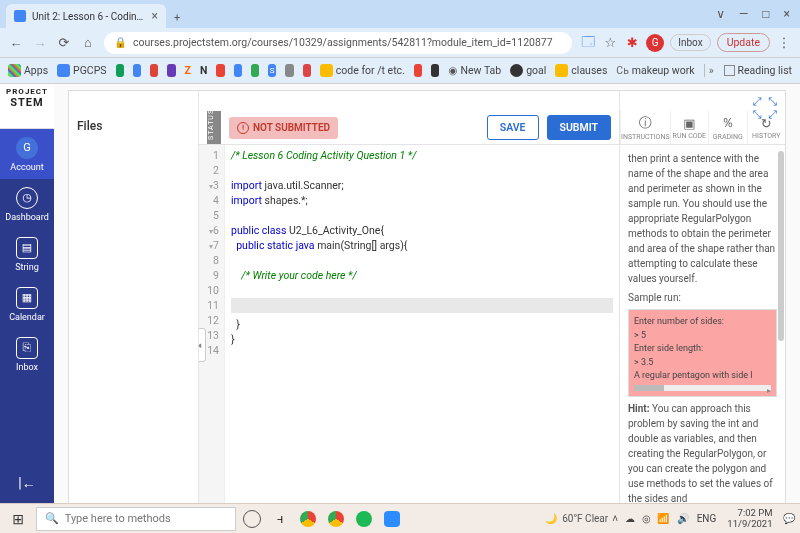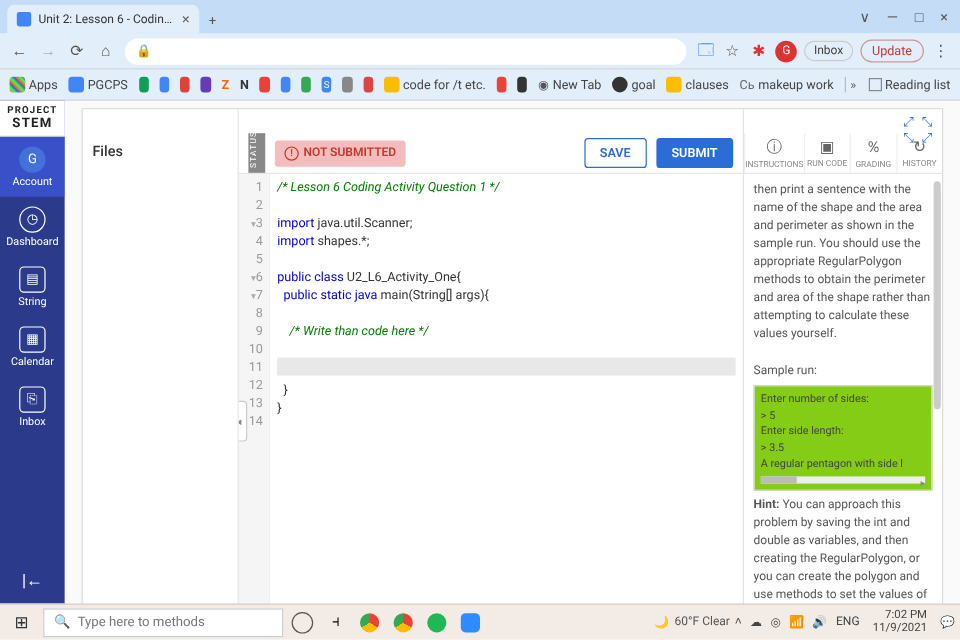--- a/index.html
+++ b/index.html
@@ -22,21 +22,21 @@
   .badge-g { width:18px; height:18px; border-radius:50%; background:#d33; color:#fff; display:flex; align-items:center; justify-content:center; font-size:10px;}
   .update-btn { color:#c33; border:1px solid #c99; border-radius:10px; padding:2px 9px; font-size:10.5px; }
   .bookmarks { height: 26px; background: #e3eefb; display: flex; align-items: center; padding: 0 8px; gap: 9px; font-size: 10.5px; color: #444; border-bottom: 1px solid #cfcfcf;}
   .bm-item { display:flex; align-items:center; gap:3px; white-space:nowrap; }
   .bm-ico { width:13px; height:13px; border-radius:3px; display:inline-block; }
   .bm-right { margin-left:auto; display:flex; gap:6px;}
 
   
   .page { display: flex; height: calc(533px - 28px - 30px - 26px - 30px); }
   .sidebar { width: 54px; background: #2b3a8b; display: flex; flex-direction: column; }
-  .stem-logo { height: 30px; background:#fff; color:#222; font-size:8px; text-align:center; padding:3px 0; font-weight:700; border-bottom:1px solid #ddd;}
+  .stem-logo { height: 45px; background:#fff; color:#222; font-size:8px; text-align:center; padding:3px 0; font-weight:700; border-bottom:1px solid #ddd;}
   .stem-logo .l1 { display:block; letter-spacing:1px; }
   .stem-logo .l2 { display:block; font-size:11px; letter-spacing:1px;}
   .sb-item { height: 50px; display:flex; flex-direction:column; align-items:center; justify-content:center; gap:3px; color:#fff; font-size:9px; }
   .sb-item.active { background: #3950c8; }
   .sb-ico { width:22px; height:22px; border:1.5px solid #fff; border-radius:50%; display:flex; align-items:center; justify-content:center; font-size:11px;}
   .sb-ico.sq { border-radius:4px; }
   .sb-avatar { background:#4470d9; border:0; }
   .sb-spacer { flex:1; }
   .sb-collapse { height:40px; display:flex; align-items:center; justify-content:center; color:#fff; font-size:14px;}
 
@@ -69,21 +69,21 @@
   .c-key { color: #0000cc; }
   .c-cursor-line { background:#e8e8e8; display:inline-block; width:100%; height:15px;}
   .collapse-handle { position:absolute; left:-7px; top:50%; width:14px; height:34px; background:#fff; border:1px solid #ccc; border-radius:3px; display:flex; align-items:center; justify-content:center; font-size:9px; color:#888;}
 
   .right-pane { width: 165px; display:flex; flex-direction:column; font-size:10px; color:#555; }
   .rp-tabs { height:34px; display:flex; border-bottom:1px solid #e4e4e4; margin-top:20px;}
   .rp-tab { flex:1; display:flex; flex-direction:column; align-items:center; justify-content:center; gap:1px; font-size:7px; color:#888; border-left:1px solid #eee;}
   .rp-tab-ico { font-size:13px; color:#666;}
   .rp-body { flex:1; padding:6px 8px; overflow:hidden; line-height:1.5; position:relative;}
   .rp-scroll { position:absolute; right:1px; top:6px; width:6px; height:190px; background:#ccc; border-radius:3px;}
-  .sample-box { background:#84cc16; border:1px solid #ddd; padding:5px; font-family:Consolas,monospace; font-size:9px; color:#444; margin:4px 0; white-space:pre; overflow:hidden; position:relative;}
+  .sample-box { background:#fca5a5; border:1px solid #ddd; padding:5px; font-family:Consolas,monospace; font-size:9px; color:#444; margin:4px 0; white-space:pre; overflow:hidden; position:relative;}
   .sample-sb { height:6px; background:#eee; margin-top:2px; position:relative;}
   .sample-sb-thumb { position:absolute; left:0; width:30px; height:6px; background:#bbb;}
   .sample-sb-arrow { position:absolute; right:0; font-size:8px; color:#888;}
 
   
   .taskbar { position:absolute; bottom:0; left:0; right:0; height:30px; background:#f2ebe6; border-top:1px solid #d8cdc4; display:flex; align-items:center; padding:0 4px; gap:4px;}
   .tb-start { width:28px; height:28px; display:flex; align-items:center; justify-content:center; font-size:14px; color:#333;}
   .tb-search { display:flex; align-items:center; gap:6px; background:#fff; border:1px solid #ccc; height:24px; width:200px; padding:0 8px; color:#777; font-size:11px;}
   .tb-ico { width:24px; height:24px; display:flex; align-items:center; justify-content:center; font-size:13px;}
   .tb-circ { width:18px; height:18px; border:1.5px solid #555; border-radius:50%;}
@@ -111,20 +111,21 @@
   </div>
 </div>
 
 <div class="addr-bar">
   <span class="nav-ico">←</span>
   <span class="nav-ico" style="opacity:.4">→</span>
   <span class="nav-ico">⟳</span>
   <span class="nav-ico">⌂</span>
   <div class="url-box">
     <span class="lock">🔒</span>
+    <span>courses.projectstem.org/courses/10329/assignments/542811?module_item_id=1120877</span>
   </div>
   <div class="addr-right">
     <span class="nav-ico" style="color:#4285f4">🗔</span>
     <span class="nav-ico">☆</span>
     <span class="nav-ico" style="color:#d33">✱</span>
     <span class="badge-g">G</span>
     <span class="chip">
         <span>Inbox</span>
       </span>
     <span class="update-btn">Update</span>
@@ -253,21 +254,21 @@
             <div>14</div>
           </div>
           <div class="code"><span class="c-com">/* Lesson 6 Coding Activity Question 1 */</span>
  
 <span class="c-key">import</span><span> java.util.Scanner;</span>
 <span class="c-key">import</span><span> shapes.*;</span>
  
 <span class="c-key">public class</span><span> U2_L6_Activity_One{</span>
 <span class="c-key">  public static java</span><span> main(String[] args){</span>
  
-<span class="c-com">    /* Write than code here */</span>
+<span class="c-com">    /* Write your code here */</span>
  
 <span class="c-cursor-line"></span>
 <span>  }</span>
 <span>}</span>
 </div>
         </div>
       </div>
 
       <div class="right-pane">
         <div class="rp-tabs">
@@ -284,21 +285,21 @@
               <span>GRADING</span>
             </div>
           <div class="rp-tab">
               <span class="rp-tab-ico">↻</span>
               <span>HISTORY</span>
             </div>
         </div>
         <div class="rp-body">
           <div class="rp-scroll"></div>
           <div>then print a sentence with the name of the shape and the area and perimeter as shown in the sample run. You should use the appropriate RegularPolygon methods to obtain the perimeter and area of the shape rather than attempting to calculate these values yourself.</div>
-          <div style="margin-top:16px">Sample run:</div>
+          <div style="margin-top:4px">Sample run:</div>
           <div class="sample-box"><span>Enter number of sides:
 &gt; 5
 Enter side length:
 &gt; 3.5
 A regular pentagon with side l</span><div class="sample-sb"><div class="sample-sb-thumb"></div><span class="sample-sb-arrow">▸</span></div></div>
           <div><b>Hint:</b><span> You can approach this problem by saving the int and double as variables, and then creating the RegularPolygon, or you can create the polygon and use methods to set the values of the sides and</span></div>
         </div>
       </div>
     </div>
   </div>

